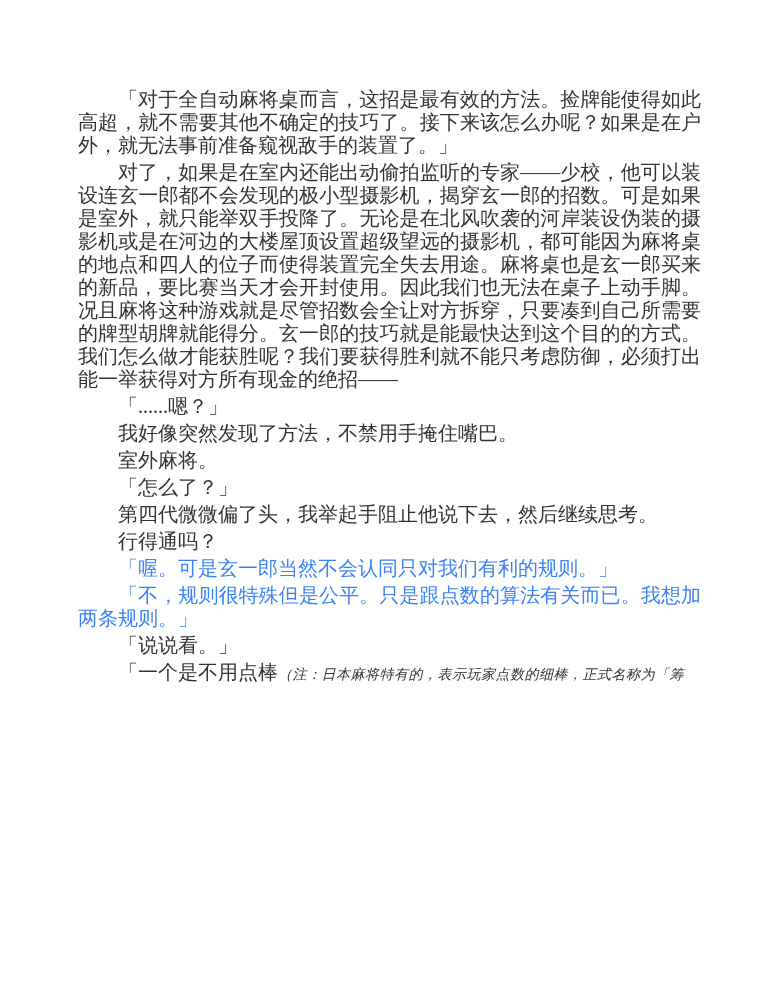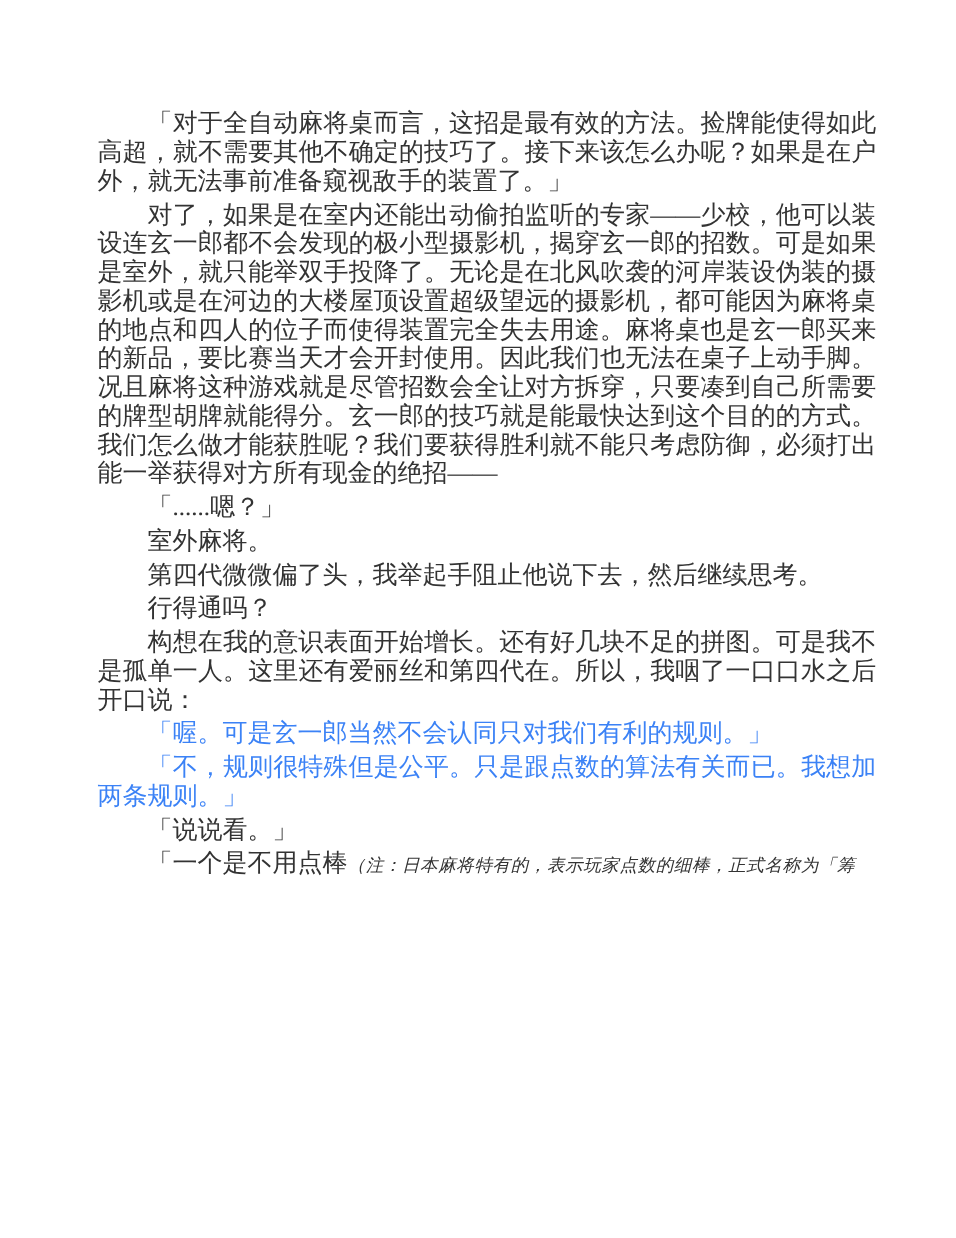--- a/index.html
+++ b/index.html
@@ -36,22 +36,23 @@
   }
 </style>
 </head>
 <body style="background: rgb(255, 255, 255);">
 
 <div class="page">
   <div>
       <p class="para" style="color: rgb(51, 51, 51);"><span>「对于全自动麻将桌而言，这招是最有效的方法。捡牌能使得如此高超，就不需要其他不确定的技巧了。接下来该怎么办呢？如果是在户外，就无法事前准备窥视敌手的装置了。」</span></p>
       <p class="para" style="color: rgb(51, 51, 51);"><span>对了，如果是在室内还能出动偷拍监听的专家——少校，他可以装设连玄一郎都不会发现的极小型摄影机，揭穿玄一郎的招数。可是如果是室外，就只能举双手投降了。无论是在北风吹袭的河岸装设伪装的摄影机或是在河边的大楼屋顶设置超级望远的摄影机，都可能因为麻将桌的地点和四人的位子而使得装置完全失去用途。麻将桌也是玄一郎买来的新品，要比赛当天才会开封使用。因此我们也无法在桌子上动手脚。况且麻将这种游戏就是尽管招数会全让对方拆穿，只要凑到自己所需要的牌型胡牌就能得分。玄一郎的技巧就是能最快达到这个目的的方式。我们怎么做才能获胜呢？我们要获得胜利就不能只考虑防御，必须打出能一举获得对方所有现金的绝招——</span></p>
       <p class="para" style="color: rgb(51, 51, 51);"><span>「......嗯？」</span></p>
+      <p class="para" style="color: rgb(51, 51, 51);"><span>我好像突然发现了方法，不禁用手掩住嘴巴。</span></p>
       <p class="para" style="color: rgb(51, 51, 51);"><span>室外麻将。</span></p>
+      <p class="para" style="color: rgb(51, 51, 51);"><span>「怎么了？」</span></p>
       <p class="para" style="color: rgb(51, 51, 51);"><span>第四代微微偏了头，我举起手阻止他说下去，然后继续思考。</span></p>
       <p class="para" style="color: rgb(51, 51, 51);"><span>行得通吗？</span></p>
-      <p class="para" style="color: rgb(51, 51, 51);"><span>构想在我的意识表面开始增长。还有好几块不足的拼图。可是我不是孤单一人。这里还有爱丽丝和第四代在。所以，我咽了一口口水之后开口说：</span></p>
       <p class="para" style="color: #3b82f6;"><span>「喔。可是玄一郎当然不会认同只对我们有利的规则。」</span></p>
       <p class="para" style="color: #3b82f6;"><span>「不，规则很特殊但是公平。只是跟点数的算法有关而已。我想加两条规则。」</span></p>
       <p class="para" style="color: rgb(51, 51, 51);"><span>「说说看。」</span></p>
       <p class="para" style="color: rgb(51, 51, 51);"><span>「一个是不用点棒</span><span class="note">（注：日本麻将特有的，表示玩家点数的细棒，正式名称为「筹</span></p>
     </div>
 </div>
 
 </body></html>

